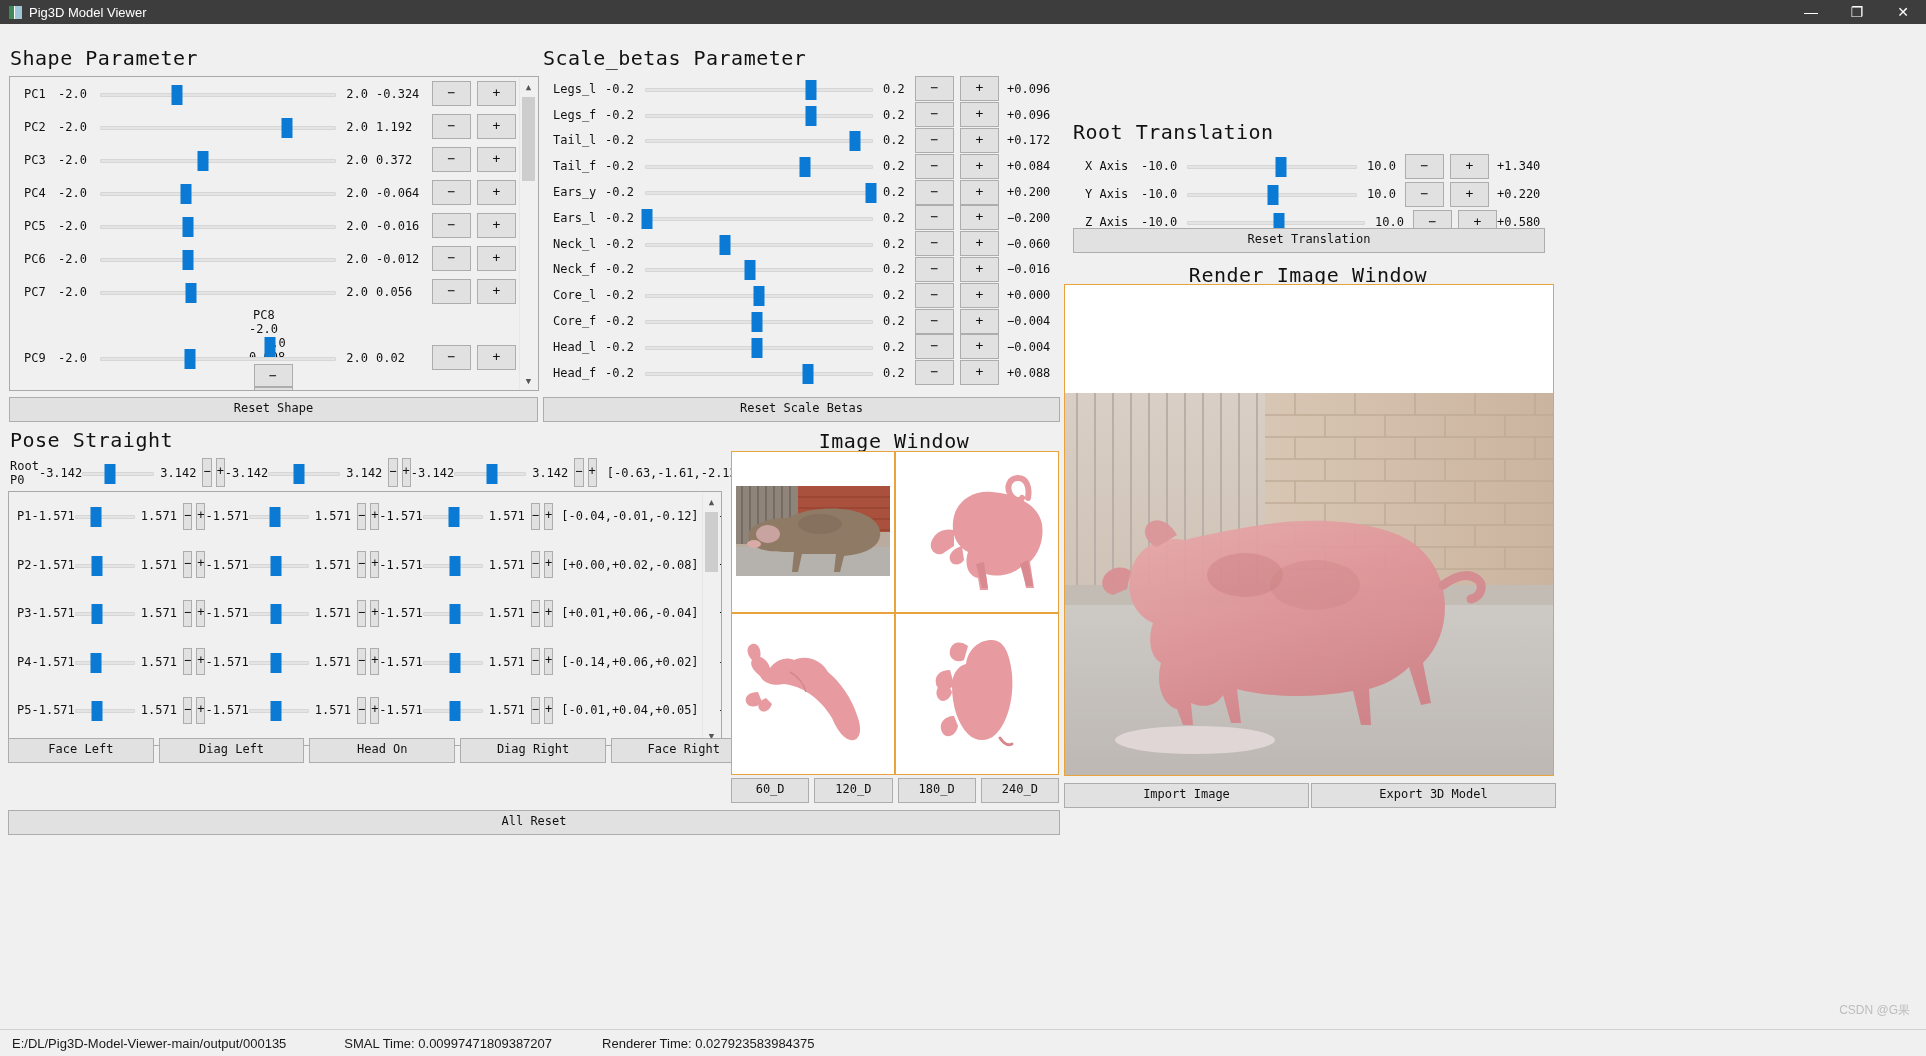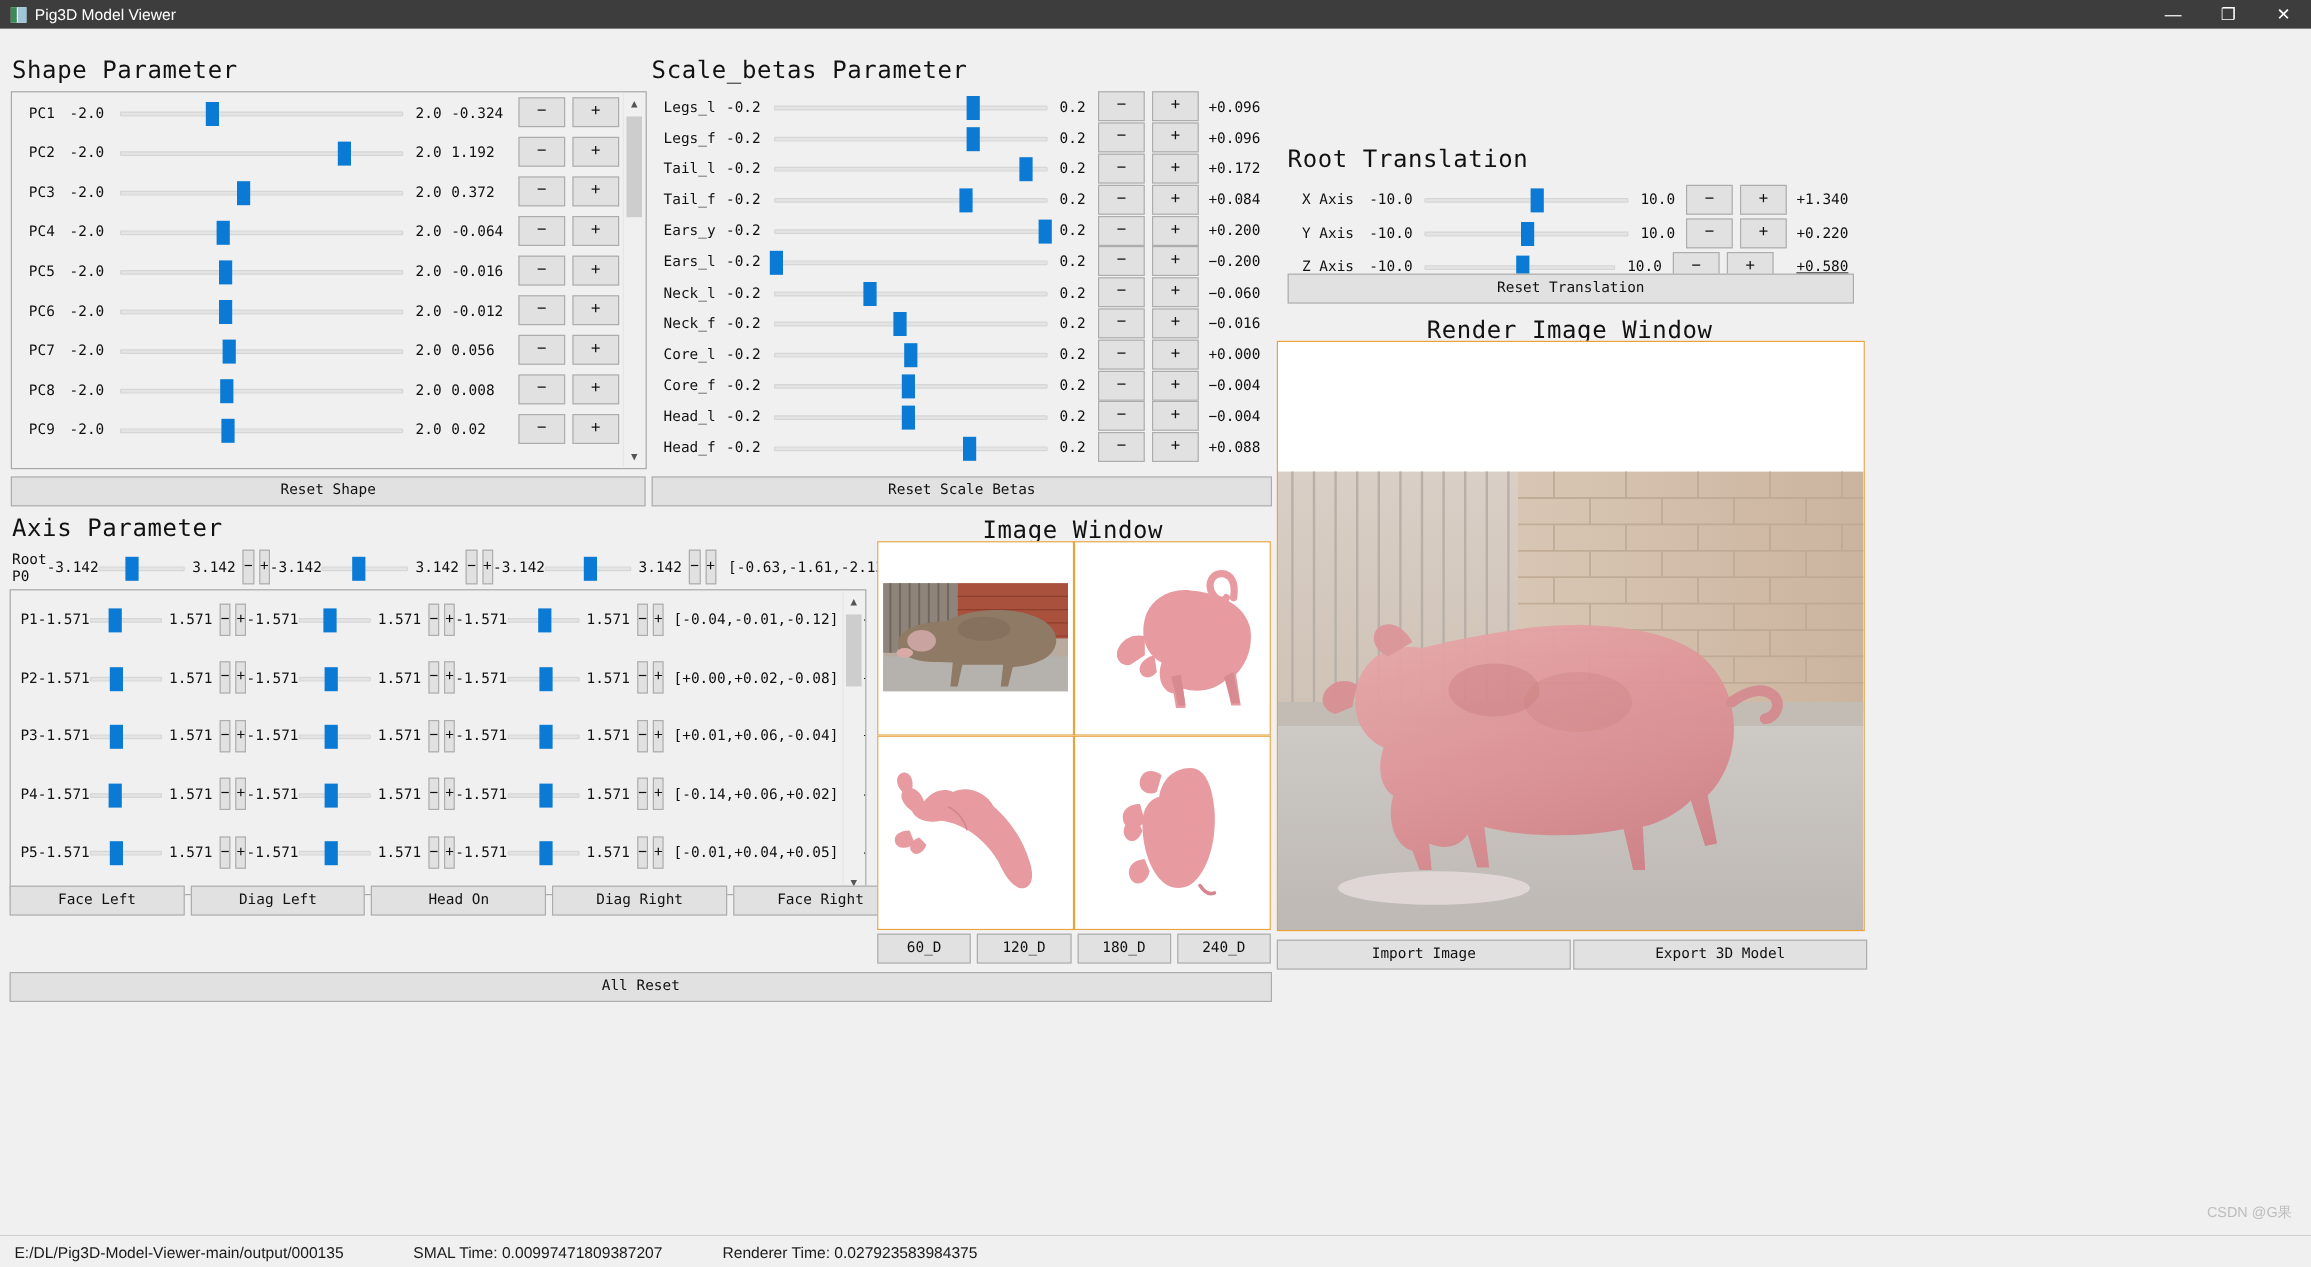--- a/index.html
+++ b/index.html
@@ -172,21 +172,21 @@
           <span class="minv" style="width:42px;">-2.0</span>
           <div class="track">
             <div class="rail"></div>
             <div class="knob" style="left:38.6%;"></div>
           </div>
           <span class="maxv" style="margin-left:10px;">2.0</span>
           <span class="val" style="margin-left:8px;width:50px;text-align:left;">0.056</span>
           <div class="sbtn" style="margin-left:6px;">−</div>
           <div class="sbtn" style="margin-left:6px;">+</div>
         </div>
-        <div class="srow" style="padding:0 0 0 14px;">
+        <div class="srow" style="padding:0 0 0 14px;flex-direction:column;">
           <span class="lbl" style="width:34px;">PC8</span>
           <span class="minv" style="width:42px;">-2.0</span>
           <div class="track">
             <div class="rail"></div>
             <div class="knob" style="left:37.8%;"></div>
           </div>
           <span class="maxv" style="margin-left:10px;">2.0</span>
           <span class="val" style="margin-left:8px;width:50px;text-align:left;">0.008</span>
           <div class="sbtn" style="margin-left:6px;">−</div>
           <div class="sbtn" style="margin-left:6px;">+</div>
@@ -394,21 +394,21 @@
       <div class="srow" style="padding:0 0 0 12px;height:28px;">
         <span class="lbl" style="width:56px;">Z Axis</span>
         <span class="minv" style="width:46px;">-10.0</span>
         <div class="track">
           <div class="rail"></div>
           <div class="knob" style="left:51.5%;"></div>
         </div>
         <span class="maxv" style="margin-left:10px;width:32px;">10.0</span>
         <div class="sbtn" style="margin-left:6px;">−</div>
         <div class="sbtn" style="margin-left:6px;">+</div>
-        <span class="val" style="margin-left:19px;width:46px;text-decoration:underline;">+0.580</span>
+        <span class="val" style="margin-left:0;width:46px;">+0.580</span>
       </div>
     </div>
   <div class="wide-btn" style="position:absolute;left:1073px;top:204px;width:470px;">Reset Translation</div>
 
   <div class="sect-title center" style="position:absolute;left:1073px;top:239px;width:470px;">Render Image Window</div>
   <div class="orange" style="position:absolute;left:1064px;top:260px;width:490px;height:492px;overflow:hidden;">
     <svg width="488" height="490" viewBox="0 0 488 490">
       <defs>
         <linearGradient id="wallg" x1="0" y1="0" x2="0" y2="1">
           <stop offset="0" stop-color="#d9cfc6"></stop>
@@ -501,21 +501,21 @@
         <path d="M112 250 C104 236 92 232 84 238 C76 244 80 258 92 262 Z" fill="#dc9599"></path>
         <path d="M378 300 C392 290 404 288 412 294 C420 300 416 312 406 314" fill="none" stroke="#d58a8f" stroke-width="9" stroke-linecap="round"></path>
         <ellipse cx="180" cy="290" rx="38" ry="22" fill="#c9797f" opacity="0.45"></ellipse>
         <ellipse cx="250" cy="300" rx="45" ry="25" fill="#c9797f" opacity="0.3"></ellipse>
       </g>
       <ellipse cx="130" cy="455" rx="80" ry="14" fill="#e9dfe0" opacity="0.75"></ellipse>
     </svg>
   </div>
 
   <div style="position:absolute;left:10px;top:404px;">
-    <div class="sect-title">Axis Parameter</div>
+    <div class="sect-title">Pose Straight</div>
   </div>
   <div style="position:absolute;left:8px;top:432px;width:712px;height:32px;" id="pose-root-row">
       <div class="srow" style="padding:0 0 0 2px;">
         <span class="lbl" style="width:52px;">Root P0</span>
         <span class="minv" style="width:44px;text-align:right;">-3.142</span>
         <div class="track" style="flex:0 0 72px;">
           <div class="rail"></div>
           <div class="knob" style="left:39%;"></div>
         </div>
         <span class="maxv" style="margin-left:6px;">3.142</span>

